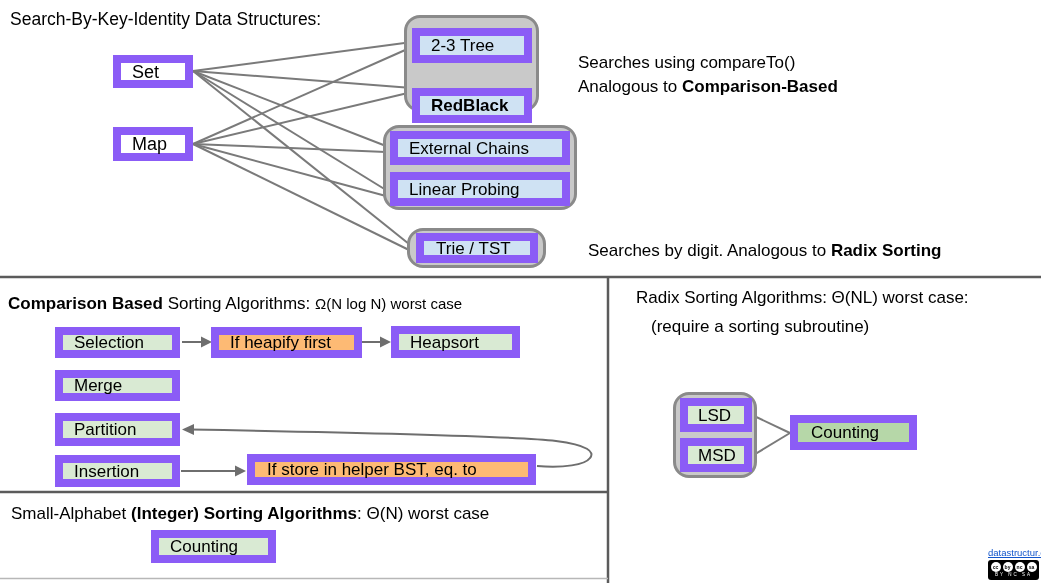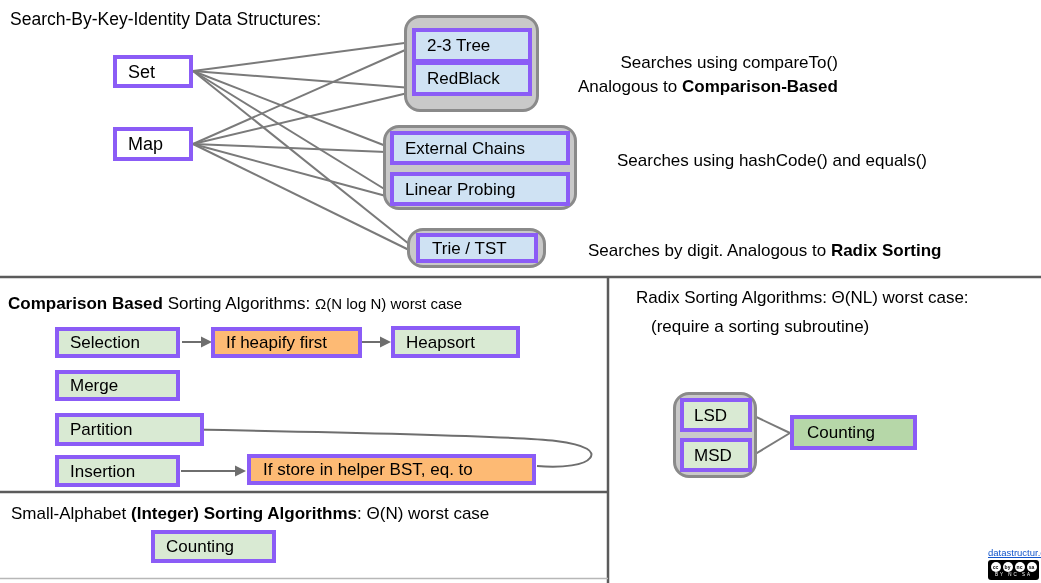--- a/index.html
+++ b/index.html
@@ -3,33 +3,33 @@
 <meta charset="utf-8">
 <style>
   html,body{margin:0;padding:0;}
   body{
     width:1041px;height:583px;position:relative;background:#ffffff;
     font-family:"Liberation Sans",sans-serif;color:#000;overflow:hidden;
   }
   svg.overlay{position:absolute;left:0;top:0;pointer-events:none;}
   .box{
     position:absolute;box-sizing:border-box;
-    border:4px solid #8b5cf6;background:#fff;
+    border:8px solid #8b5cf6;background:#fff;
     display:flex;align-items:center;
     font-size:17px;line-height:1;padding-left:11px;white-space:nowrap;
   }
   .blue{background:#cfe2f3;}
   .green{background:#d9ead3;}
   .green2{background:#b6d7a8;}
   .grayfill{background:#fdba74;}
   .group{
     position:absolute;box-sizing:border-box;
     background:#c9c9c9;border:3px solid #8a8a8a;border-radius:16px;
   }
-  .txt{position:absolute;font-size:17px;line-height:24px;white-space:nowrap;text-align:right;}
+  .txt{position:absolute;font-size:17px;line-height:24px;white-space:nowrap;}
   .b{font-weight:bold;}
   .complexity{font-size:15px;margin-top:24px;}
   .footer-link{
     position:absolute;font-size:9.5px;color:#1155cc;text-decoration:underline;
     white-space:nowrap;cursor:pointer;
   }
   .cc-badge{
     position:absolute;background:#000;border-radius:3px;
     display:flex;flex-direction:column;align-items:center;justify-content:center;
     gap:1px;cursor:pointer;
@@ -82,47 +82,46 @@
   </g>
 </svg>
 
 <div class="txt" style="left:10px;top:7px;font-size:17.5px;">Search-By-Key-Identity Data Structures:</div>
 
 <div class="box" style="left:113px;top:55px;width:80px;height:33px;font-size:18px;">Set</div>
 <div class="box" style="left:113px;top:127px;width:80px;height:34px;font-size:18px;">Map</div>
 
 <div class="group" style="left:404px;top:15px;width:135px;height:97px;"></div>
 <div class="box blue" style="left:412px;top:28px;width:120px;height:35px;">2-3 Tree</div>
-<div class="box blue" style="left:412px;top:61px;width:120px;height:35px;">RedBlack</div>
+<div class="box blue" style="left:412px;top:88px;width:120px;height:35px;font-weight:bold;">RedBlack</div>
 
 <div class="group" style="left:383px;top:125px;width:194px;height:85px;"></div>
 <div class="box blue" style="left:390px;top:131px;width:180px;height:34px;">External Chains</div>
 <div class="box blue" style="left:390px;top:172px;width:180px;height:34px;">Linear Probing</div>
 
 <div class="group" style="left:407px;top:228px;width:139px;height:40px;"></div>
 <div class="box blue" style="left:416px;top:233px;width:122px;height:30px;padding-left:12px;">Trie / TST</div>
 
 <div class="txt" style="left:578px;top:51px;">
   <div>Searches using compareTo()</div>
   <div><span>Analogous to </span><span class="b">Comparison-Based</span></div>
 </div>
 
 <div class="txt" style="left:617px;top:149px;">
-  <div>Searches using hashCode() and equals()</div>
 </div>
 
 <div class="txt" style="left:588px;top:239px;"><span>Searches by digit. Analogous to </span><span class="b">Radix Sorting</span></div>
 
 <div class="txt" style="left:8px;top:292px;"><span class="b">Comparison Based</span><span> Sorting Algorithms: </span><span class="complexity">Ω(N log N) worst case</span></div>
 
 <div class="box green" style="left:55px;top:327px;width:125px;height:31px;">Selection</div>
 <div class="box grayfill" style="left:211px;top:327px;width:151px;height:31px;">If heapify first</div>
 <div class="box green" style="left:391px;top:326px;width:129px;height:32px;">Heapsort</div>
 <div class="box green" style="left:55px;top:370px;width:125px;height:31px;">Merge</div>
-<div class="box green" style="left:55px;top:413px;width:149px;height:33px;">Partition</div>
+<div class="box green" style="left:55px;top:413px;width:125px;height:33px;">Partition</div>
 <div class="box green" style="left:55px;top:455px;width:125px;height:32px;">Insertion</div>
 <div class="box grayfill" style="left:247px;top:454px;width:289px;height:31px;padding-left:12px;">If store in helper BST, eq. to</div>
 
 <div class="txt" style="left:11px;top:502px;"><span>Small-Alphabet </span><span class="b">(Integer) Sorting Algorithms</span><span>: Θ(N) worst case</span></div>
 
 <div class="box green" style="left:151px;top:530px;width:125px;height:33px;">Counting</div>
 
 <div class="txt" style="left:636px;top:286px;">Radix Sorting Algorithms: Θ(NL) worst case:</div>
 <div class="txt" style="left:651px;top:315px;">(require a sorting subroutine)</div>
 

